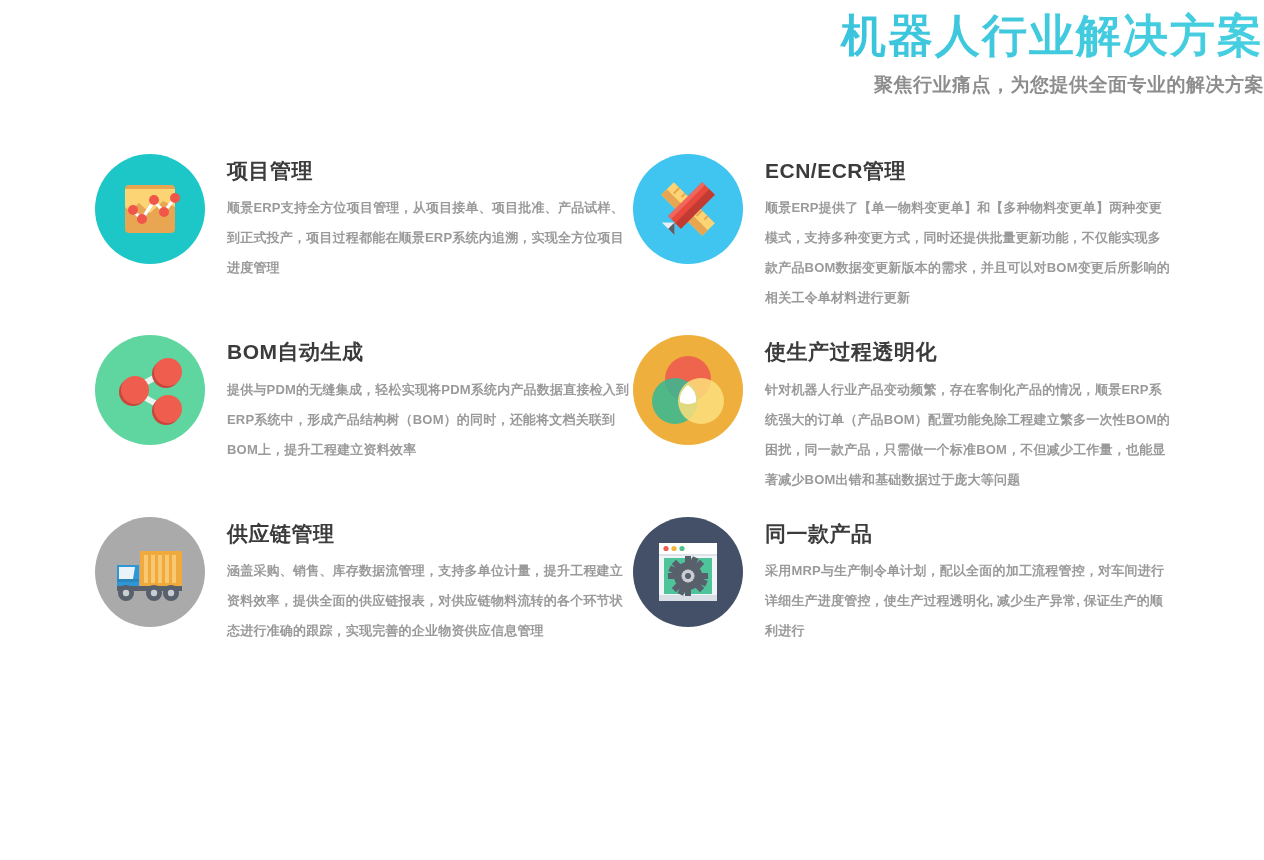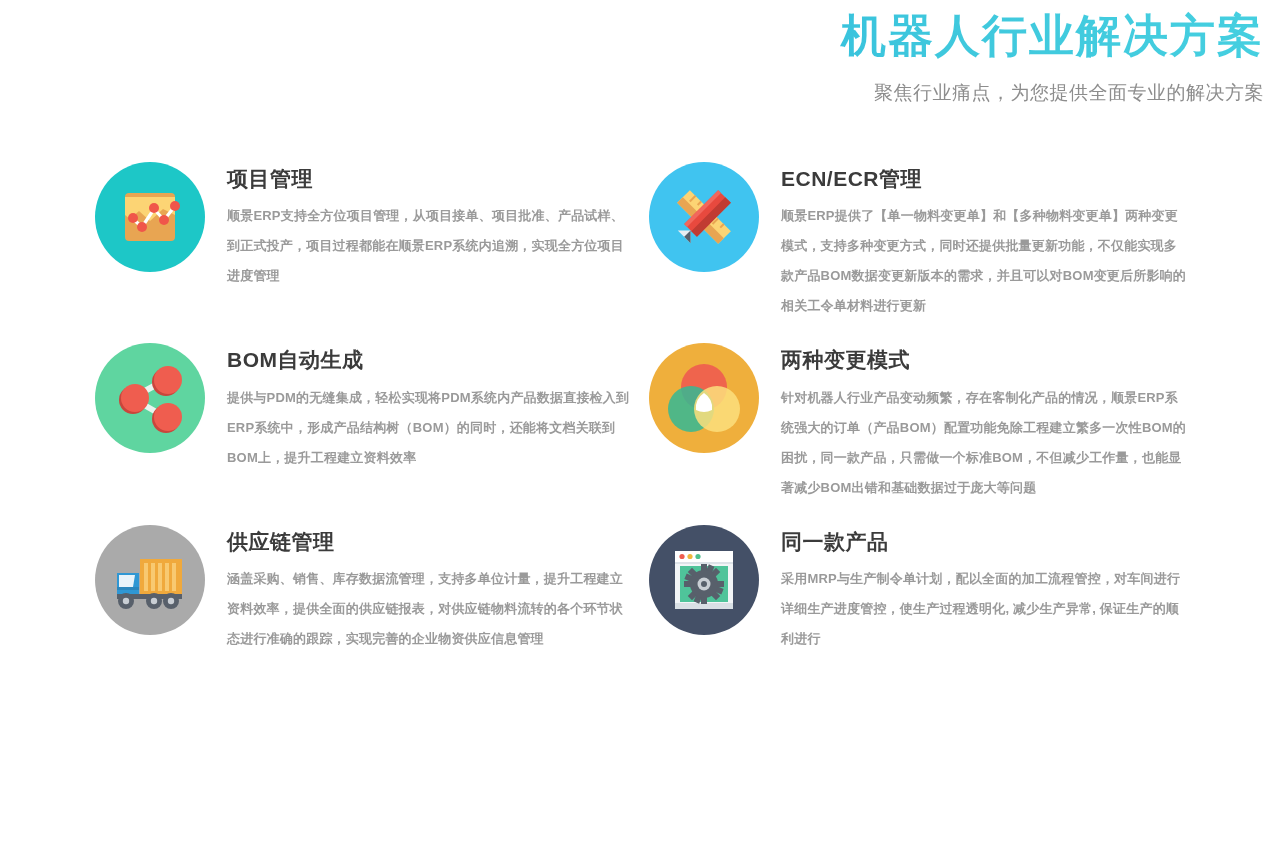--- a/index.html
+++ b/index.html
@@ -26,31 +26,31 @@
     line-height: 1.25;
     background: linear-gradient(90deg, #25a9e0 0%, #2bb8dd 45%, #3fc8dd 75%, #45cfe0 100%);
     -webkit-background-clip: text;
     background-clip: text;
     color: transparent;
     -webkit-text-fill-color: transparent;
   }
   .page-subtitle {
     font-size: 19px;
     color: #8d8d8d;
-    margin: 16px 0 0 0;
-    font-weight: normal;
+    margin: 8px 0 0 0;
+    font-weight: bold;
     letter-spacing: 0.5px;
   }
 
   
   .cards {
     margin-top: 56px;
     display: grid;
     grid-template-columns: 538px 538px;
-    column-gap: 16px;
+    column-gap: 0px;
     padding-left: 95px;
   }
   .card {
     display: flex;
     align-items: flex-start;
   }
   .card-c1 { margin-bottom: 22px; }
   .card-c2 { margin-bottom: 22px; justify-content: center; }
 
   .icon-wrap {
@@ -174,21 +174,21 @@
       <div class="icon-wrap">
         <div class="circle" style="background:#efaf3c;"></div>
         <svg class="icon-svg" viewBox="0 0 110 110">
           <circle cx="55" cy="44" r="23" fill="#ef5d4f" opacity="0.92"></circle>
           <circle cx="42" cy="66" r="23" fill="#34b894" opacity="0.85"></circle>
           <circle cx="68" cy="66" r="23" fill="#fbdf7d" opacity="0.85"></circle>
           <path d="M55 50 a18 18 0 0 1 8 17 a18 18 0 0 1 -16 0 a18 18 0 0 1 8 -17 z" fill="#ffffff"></path>
         </svg>
       </div>
       <div class="card-body">
-        <h2 class="card-title">两种变更模式</h2>
+        <h2 class="card-title">使生产过程透明化</h2>
         <p class="card-desc">针对机器人行业产品变动频繁，存在客制化产品的情况，顺景ERP系统强大的订单（产品BOM）配置功能免除工程建立繁多一次性BOM的困扰，同一款产品，只需做一个标准BOM，不但减少工作量，也能显著减少BOM出错和基础数据过于庞大等问题</p>
       </div>
     </div>
 
     <div class="card card-c1">
       <div class="icon-wrap">
         <div class="circle" style="background:#aaaaaa;"></div>
         <svg class="icon-svg" viewBox="0 0 110 110">
 
           <rect x="45" y="34" width="42" height="36" fill="#f0a93c"></rect>

